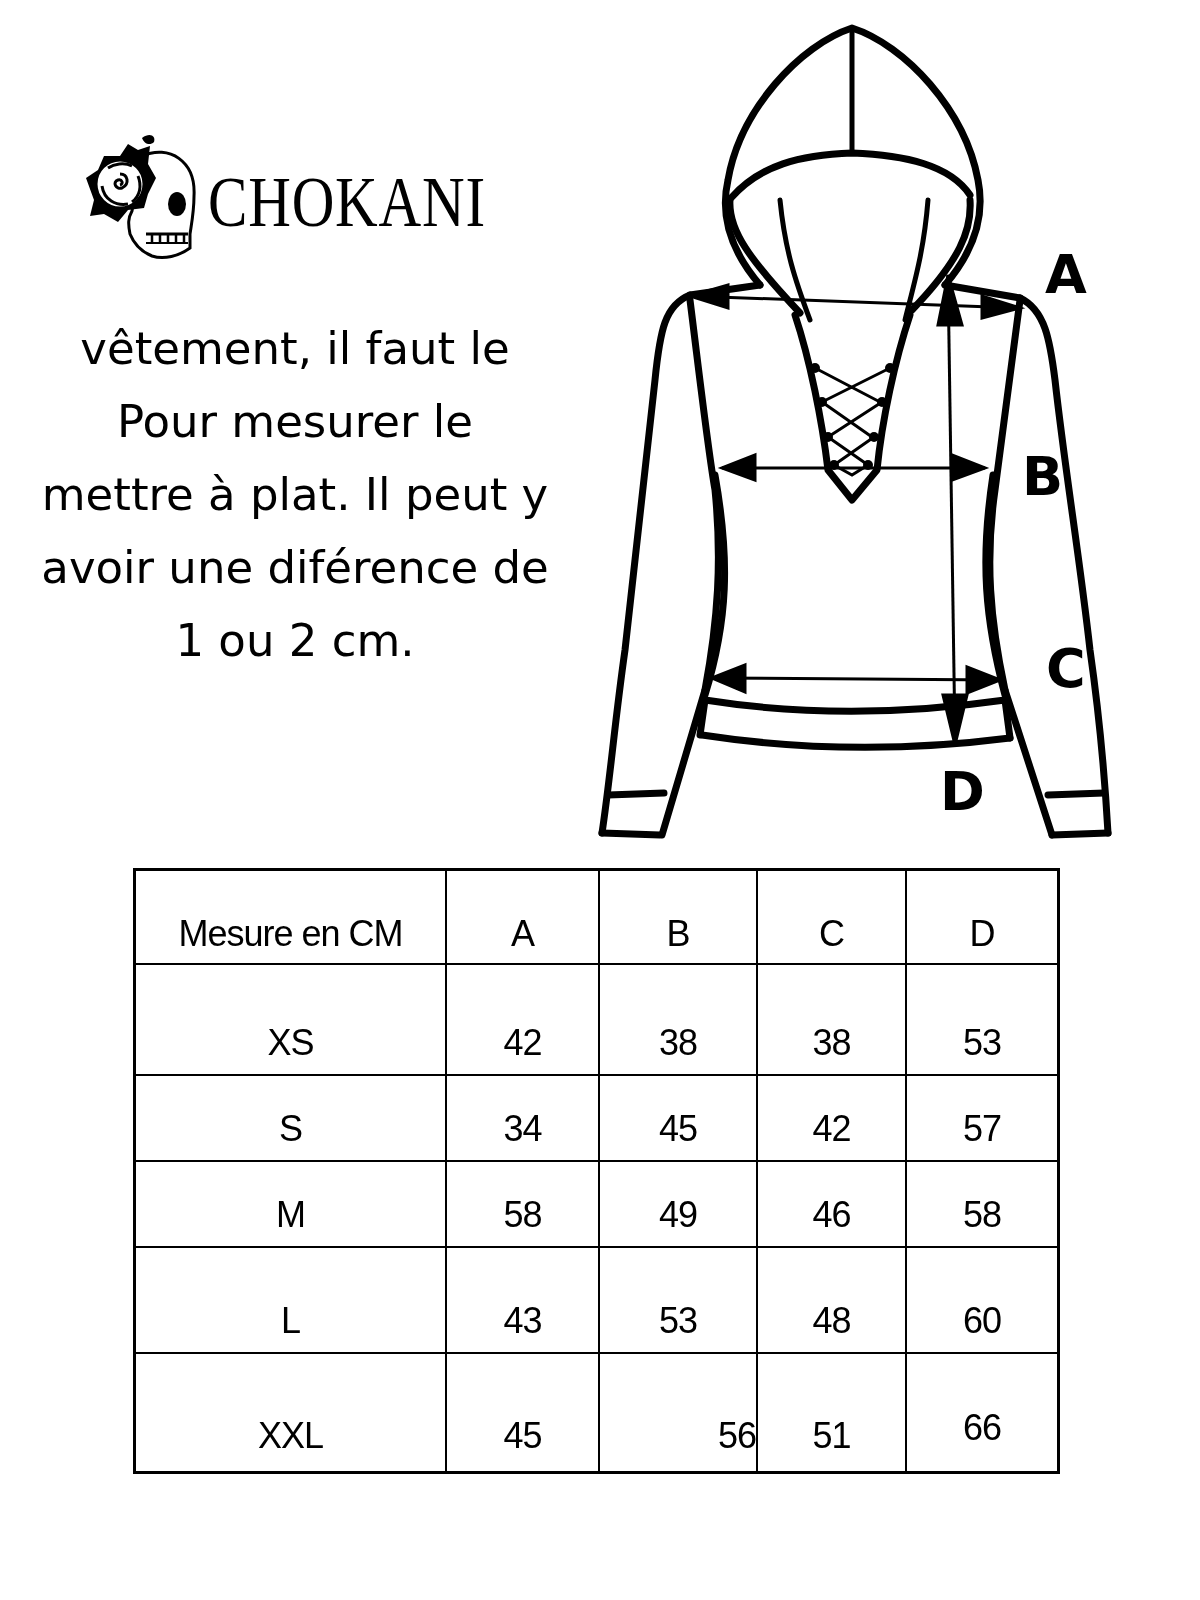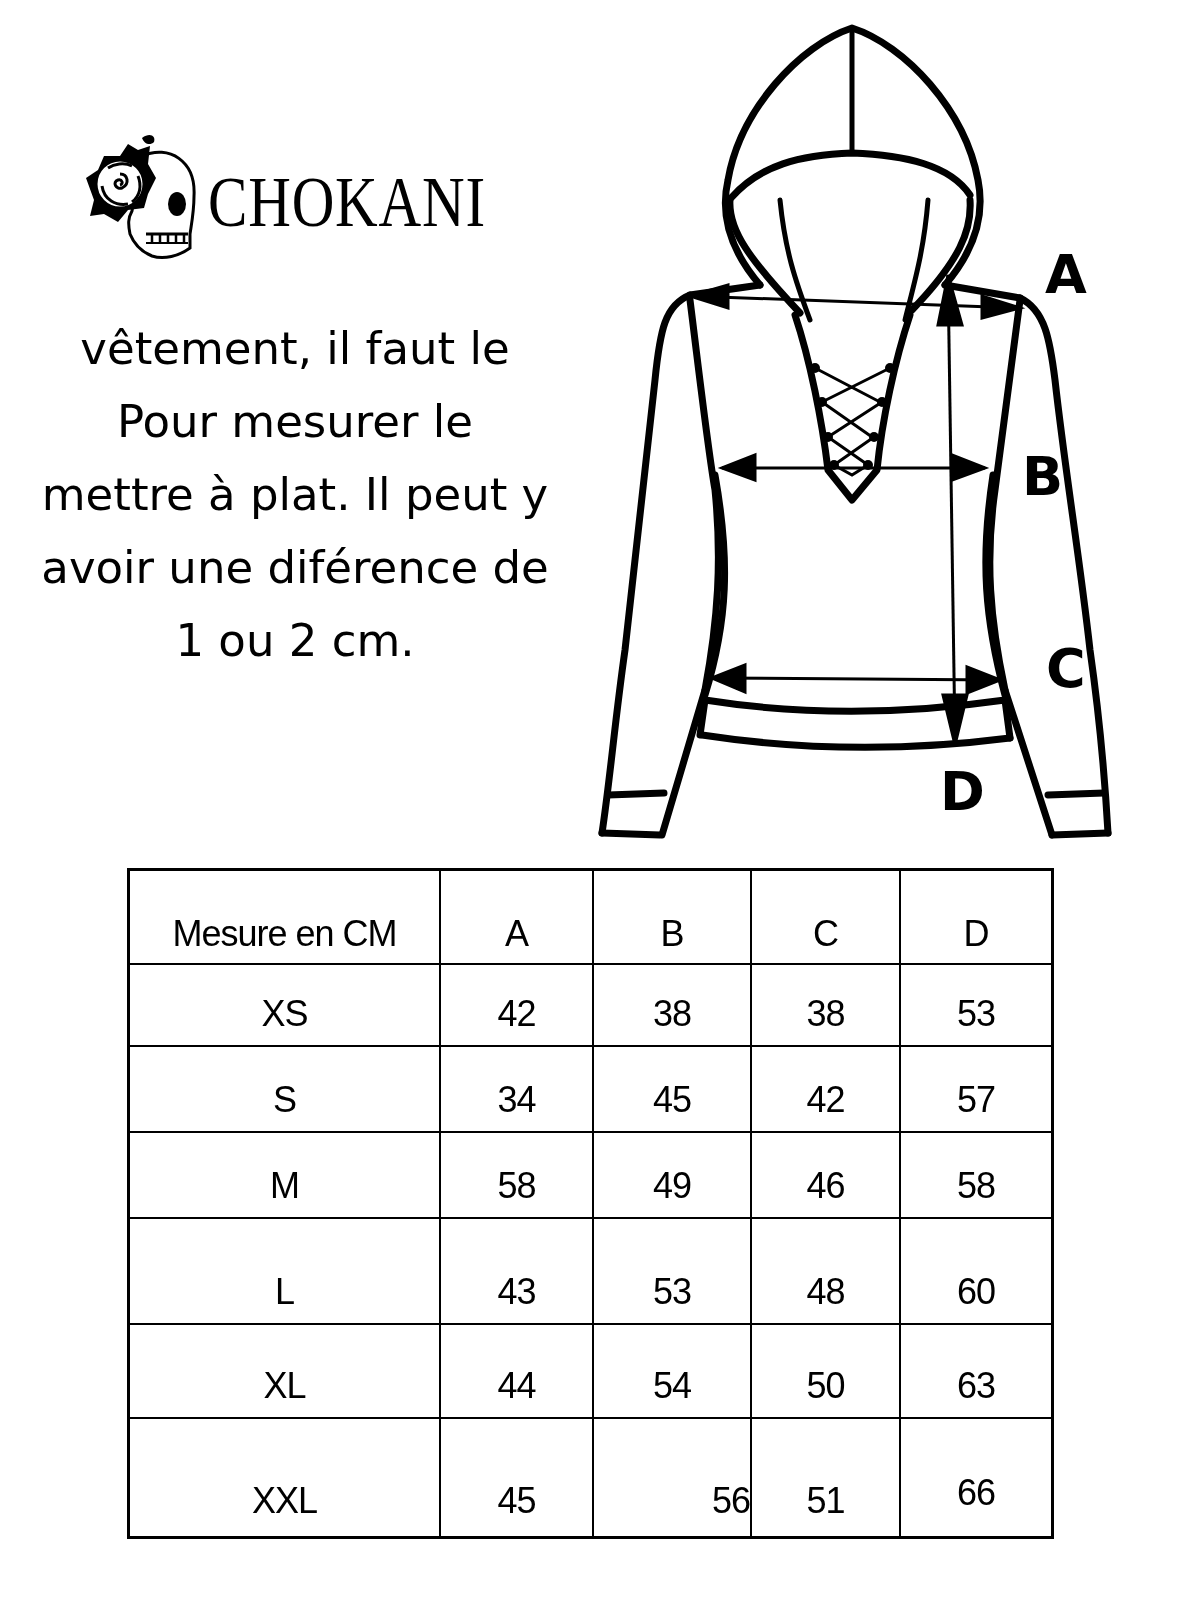--- a/index.html
+++ b/index.html
@@ -3,21 +3,21 @@
 <meta charset="utf-8">
 <style>
   html, body { margin:0; padding:0; background:#ffffff; }
   body { width:1200px; height:1600px; position:relative; overflow:hidden; font-family:"Liberation Sans", sans-serif; color:#000; }
   .logo { position:absolute; left:84px; top:126px; width:400px; height:140px; }
   .logo svg { position:absolute; left:0; top:0; }
   .brand { position:absolute; left:124px; top:40px; font-family:"Liberation Serif", serif; font-size:72px; letter-spacing:1px; transform:scaleX(0.82); transform-origin:left center; line-height:1; }
   .intro { position:absolute; left:10px; top:312px; width:570px; text-align:center; font-family:"DejaVu Sans", sans-serif; font-size:45px; line-height:73px; }
   .diagram { position:absolute; left:590px; top:20px; width:560px; height:830px; }
   .letter { position:absolute; font-family:"DejaVu Sans", sans-serif; font-weight:bold; font-size:54px; line-height:1; }
-  table.size { position:absolute; left:127px; top:868px; border-collapse:collapse; border:3px solid #000; }
+  table.size { position:absolute; left:133px; top:868px; border-collapse:collapse; border:3px solid #000; }
   table.size td, table.size th { border:2px solid #000; text-align:center; font-family:"Liberation Sans", sans-serif; font-weight:normal; font-size:36px; padding:0; letter-spacing:-1px; }
   table.size th { vertical-align:bottom; padding-bottom:8px; }
   table.size td { vertical-align:bottom; padding-bottom:10px; }
   .c0 { width:309px; } .c1 { width:151px; } .c2 { width:156px; } .c3 { width:147px; } .c4 { width:150px; }
 </style>
 </head>
 <body>
 
 <div class="logo">
   <svg width="120" height="140" viewBox="0 0 120 140">
@@ -131,21 +131,21 @@
 
 <table class="size">
   <tbody>
       <tr style="height:94px;">
     <th class="c0">Mesure en CM</th>
     <th class="c1">A</th>
     <th class="c2">B</th>
     <th class="c3">C</th>
     <th class="c4">D</th>
   </tr>
-  <tr style="height:82px;">
+  <tr style="height:111px;">
     <td>XS</td>
     <td>42</td>
     <td>38</td>
     <td>38</td>
     <td>53</td>
   </tr>
   <tr style="height:86px;">
     <td>S</td>
     <td>34</td>
     <td>45</td>
@@ -159,27 +159,20 @@
     <td>46</td>
     <td>58</td>
   </tr>
   <tr style="height:106px;">
     <td>L</td>
     <td>43</td>
     <td>53</td>
     <td>48</td>
     <td>60</td>
   </tr>
-  <tr style="height:94px;">
-    <td>XL</td>
-    <td>44</td>
-    <td>54</td>
-    <td>50</td>
-    <td>63</td>
-  </tr>
   <tr style="height:120px;">
     <td style="padding-bottom:14px;">XXL</td>
     <td style="padding-bottom:14px;">45</td>
     <td style="padding-bottom:14px;text-align:right;">56</td>
     <td style="padding-bottom:14px;">51</td>
     <td style="padding-bottom:22px;">66</td>
   </tr>
 </tbody>
   </table>
 

